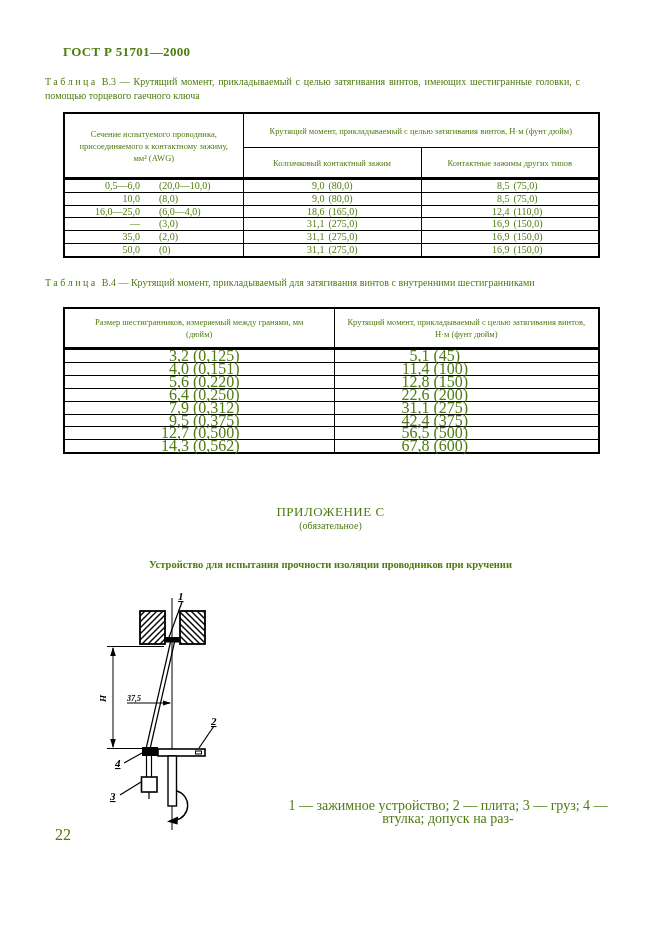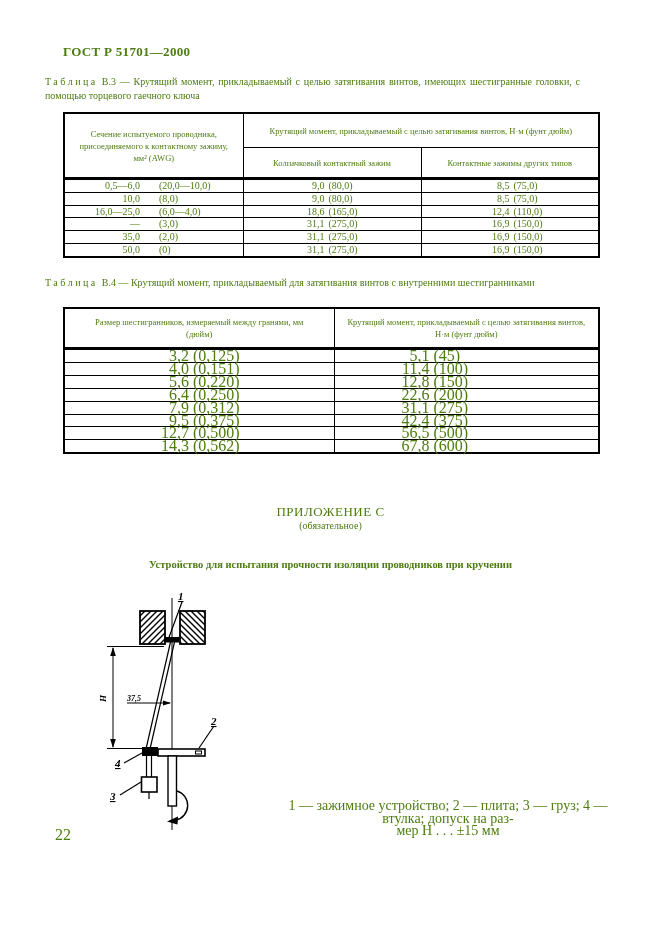--- a/index.html
+++ b/index.html
@@ -243,18 +243,17 @@
       <rect x="168" y="756" width="8.5" height="50" fill="#fff" stroke="#000" stroke-width="1.4"></rect>
     </g>
     <g>
       <path d="M 177 791 A 15 15 0 0 1 176 820" fill="none" stroke="#000" stroke-width="1.4"></path>
       <polygon points="167,821.5 178,816.5 177.5,824.5" fill="#000"></polygon>
     </g>
   </svg>
 
   <div class="abs legend">
     <div>1 — зажимное устройство; 2 — плита; 3 — груз; 4 — втулка; допуск на раз-</div>
-    <div>мер Н . . . ±15 мм</div>
   </div>
 
   <div class="abs page-number">22</div>
 
 </div>
 
 </body></html>

